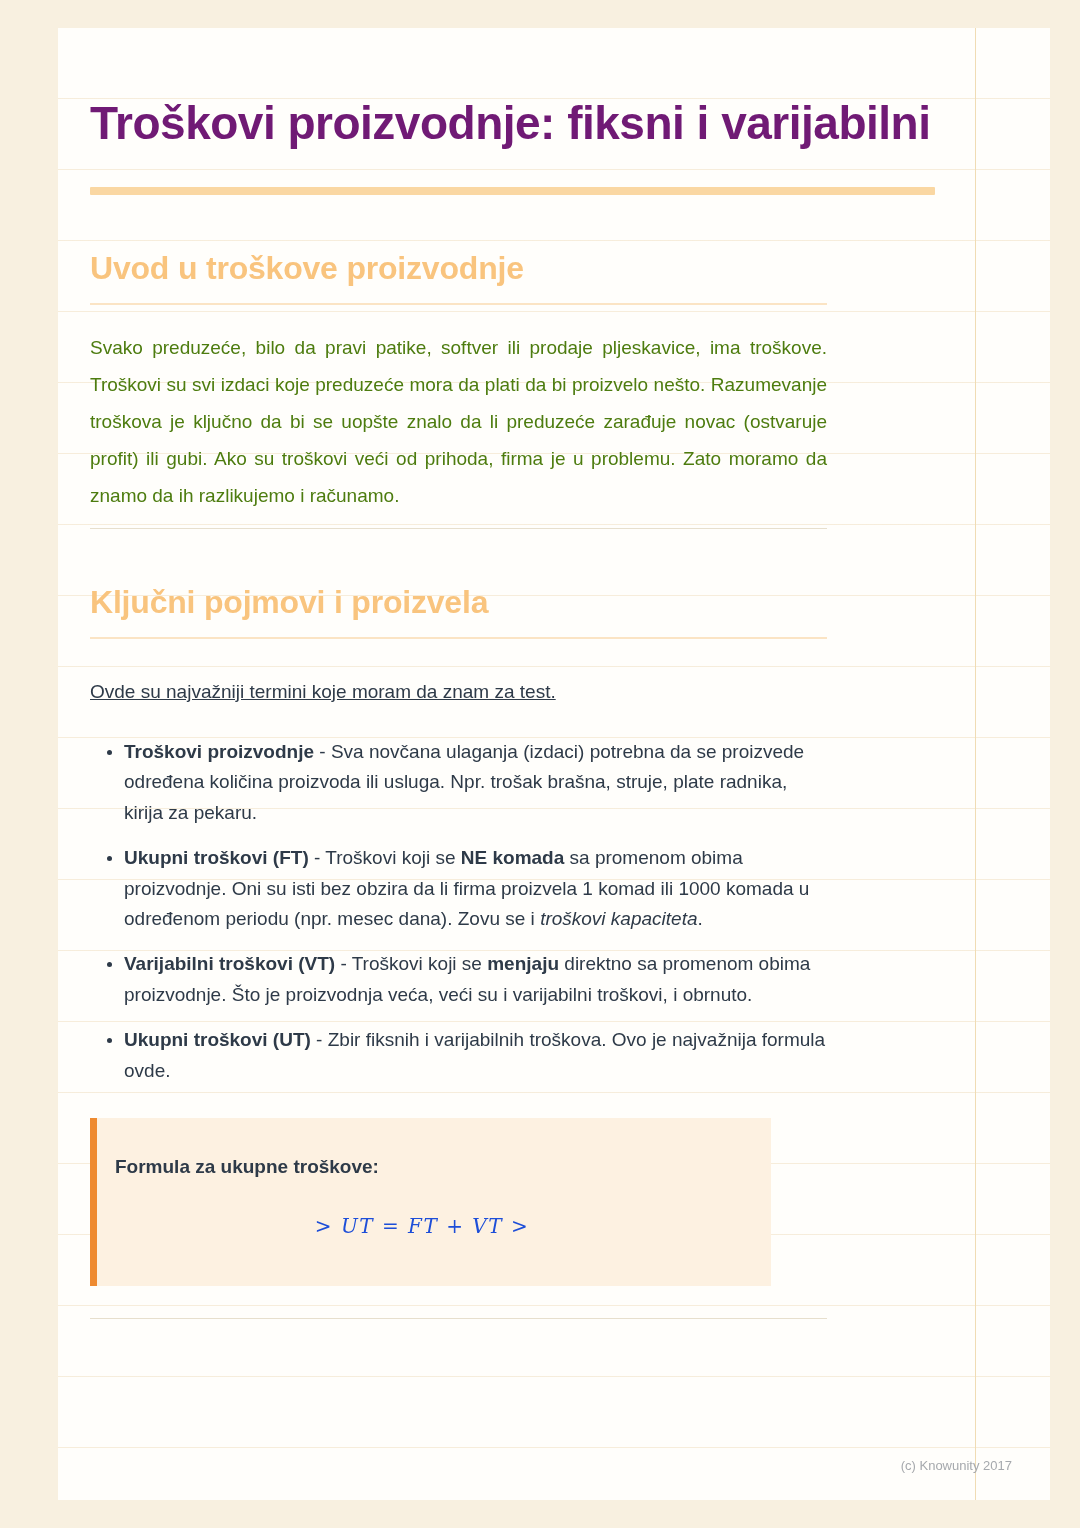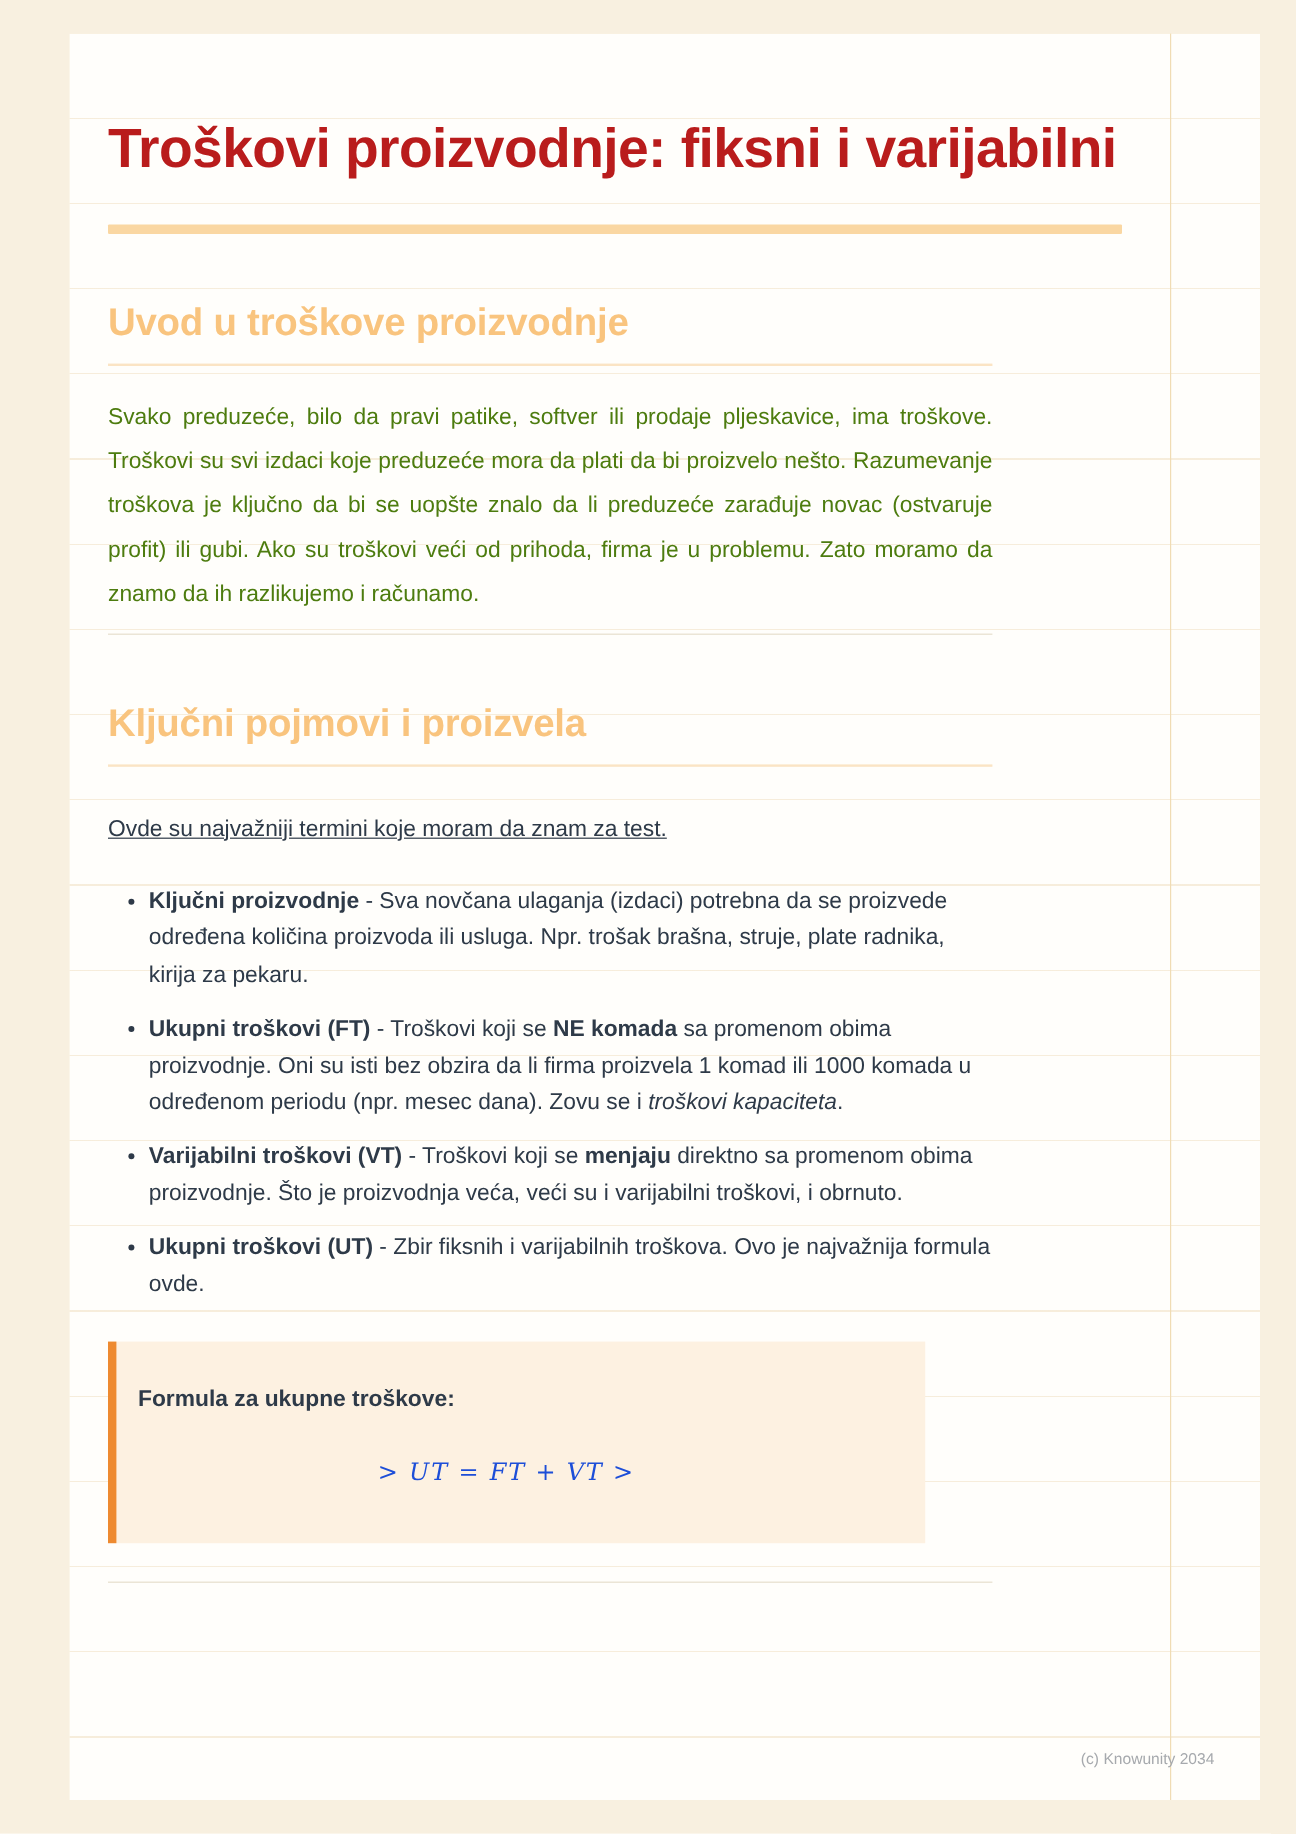--- a/index.html
+++ b/index.html
@@ -54,21 +54,21 @@
     padding: 66px 0 0 32px;
     width: 885px;
   }
   h1.doc-title {
     margin: 0;
     width: 850px;
     font-size: 46px;
     line-height: 1.28;
     font-weight: 800;
     letter-spacing: -0.5px;
-    color: #b91c1c;
+    color: #701a75;
   }
   .title-bar {
     width: 845px;
     height: 8px;
     margin-top: 34px;
     background: #fad7a2;
     border-radius: 1px;
   }
   h2.section-heading {
     margin: 0;
@@ -177,30 +177,30 @@
     </section>
 
     <hr class="divider">
 
     <section>
       <h2 class="section-heading">Ključni pojmovi i proizvela</h2>
       <div class="heading-underline"></div>
       <p class="lead-text">Ovde su najvažniji termini koje moram da znam za test.</p>
 
       <ul class="definitions">
-        <li><span class="term">Ključni proizvodnje</span><span> - Sva novčana ulaganja (izdaci) potrebna da se proizvede određena količina proizvoda ili usluga. Npr. trošak brašna, struje, plate radnika, kirija za pekaru.</span></li>
+        <li><span class="term">Troškovi proizvodnje</span><span> - Sva novčana ulaganja (izdaci) potrebna da se proizvede određena količina proizvoda ili usluga. Npr. trošak brašna, struje, plate radnika, kirija za pekaru.</span></li>
         <li><span class="term">Ukupni troškovi (FT)</span><span> - Troškovi koji se </span><span class="emph">NE komada</span><span> sa promenom obima proizvodnje. Oni su isti bez obzira da li firma proizvela 1 komad ili 1000 komada u određenom periodu (npr. mesec dana). Zovu se i </span><span class="it">troškovi kapaciteta</span><span>.</span></li>
         <li><span class="term">Varijabilni troškovi (VT)</span><span> - Troškovi koji se </span><span class="emph">menjaju</span><span> direktno sa promenom obima proizvodnje. Što je proizvodnja veća, veći su i varijabilni troškovi, i obrnuto.</span></li>
         <li><span class="term">Ukupni troškovi (UT)</span><span> - Zbir fiksnih i varijabilnih troškova. Ovo je najvažnija formula ovde.</span></li>
       </ul>
 
       <div class="callout">
         <div class="callout-label">Formula za ukupne troškove:</div>
         <div class="callout-formula">&gt; UT = FT + VT &gt;</div>
       </div>
     </section>
 
     <hr class="divider after-callout">
 
   </div>
 </div>
 
-<div class="copyright">(c) Knowunity 2034</div>
+<div class="copyright">(c) Knowunity 2017</div>
 
 </body></html>

